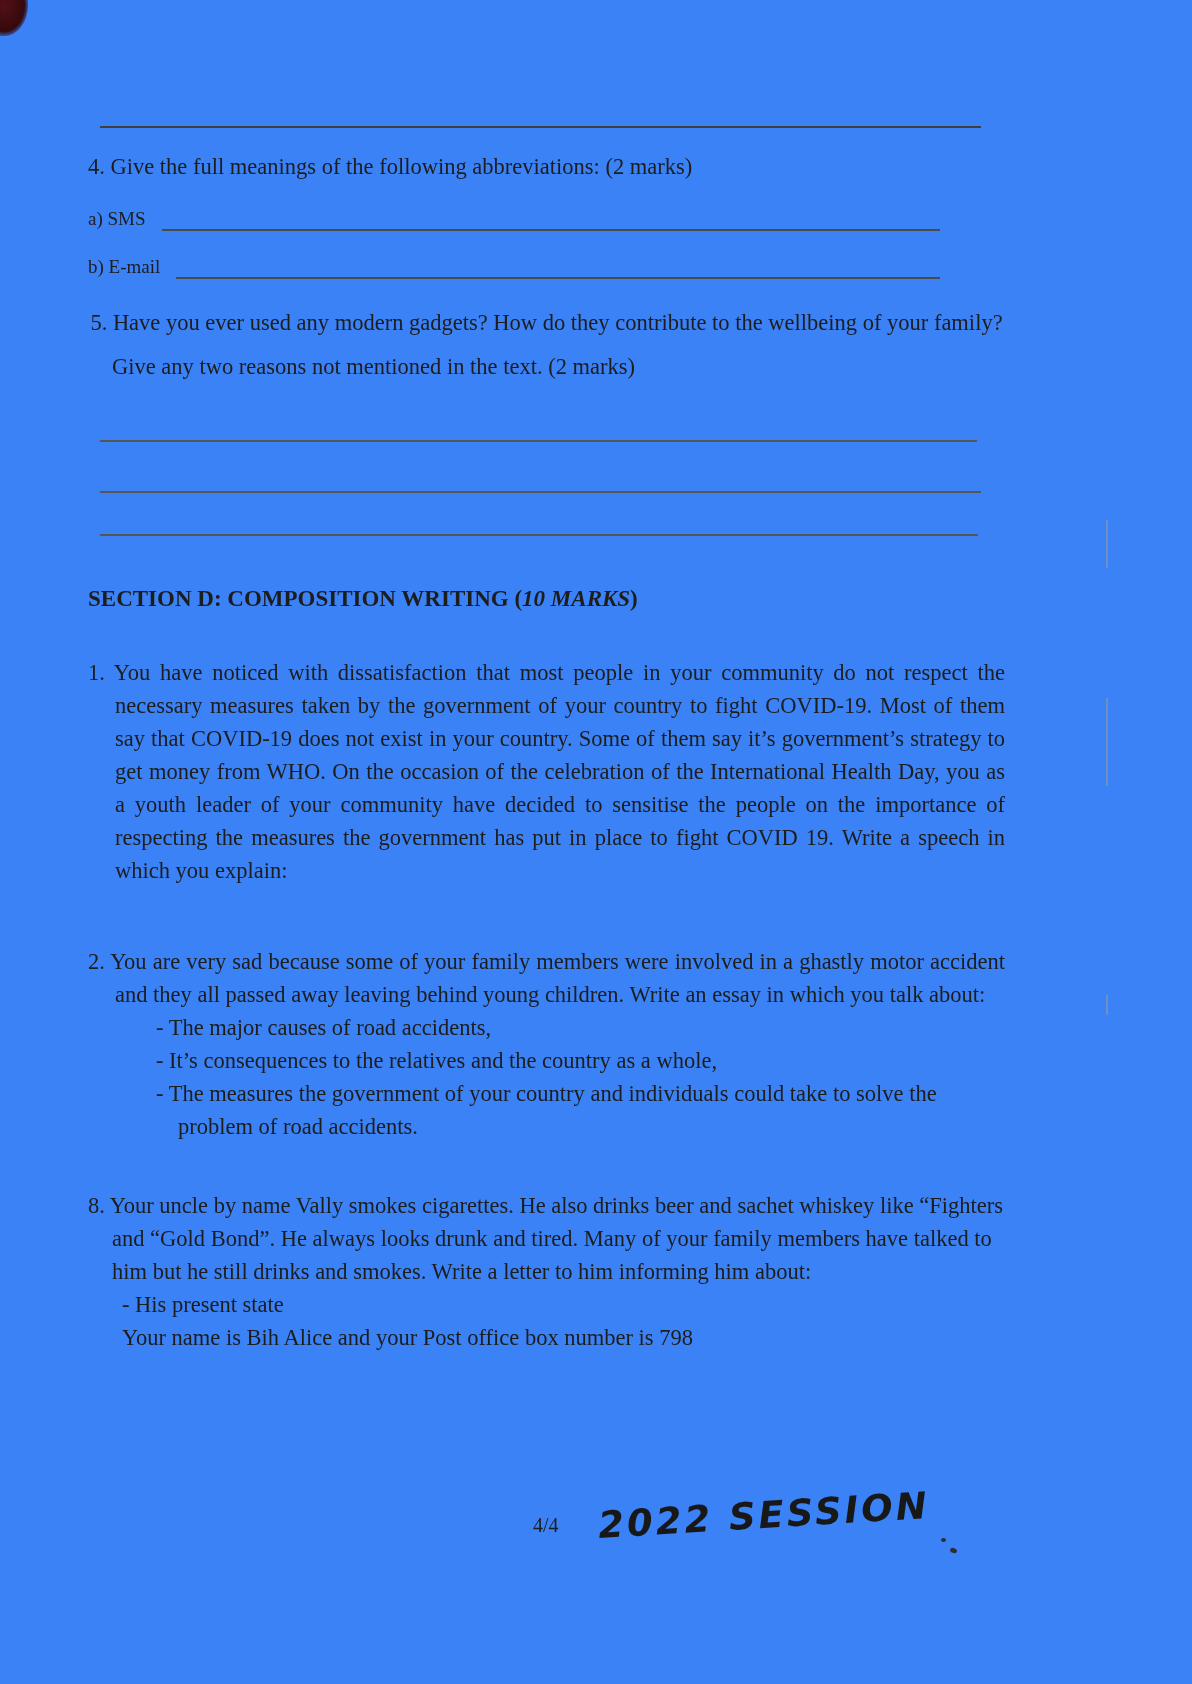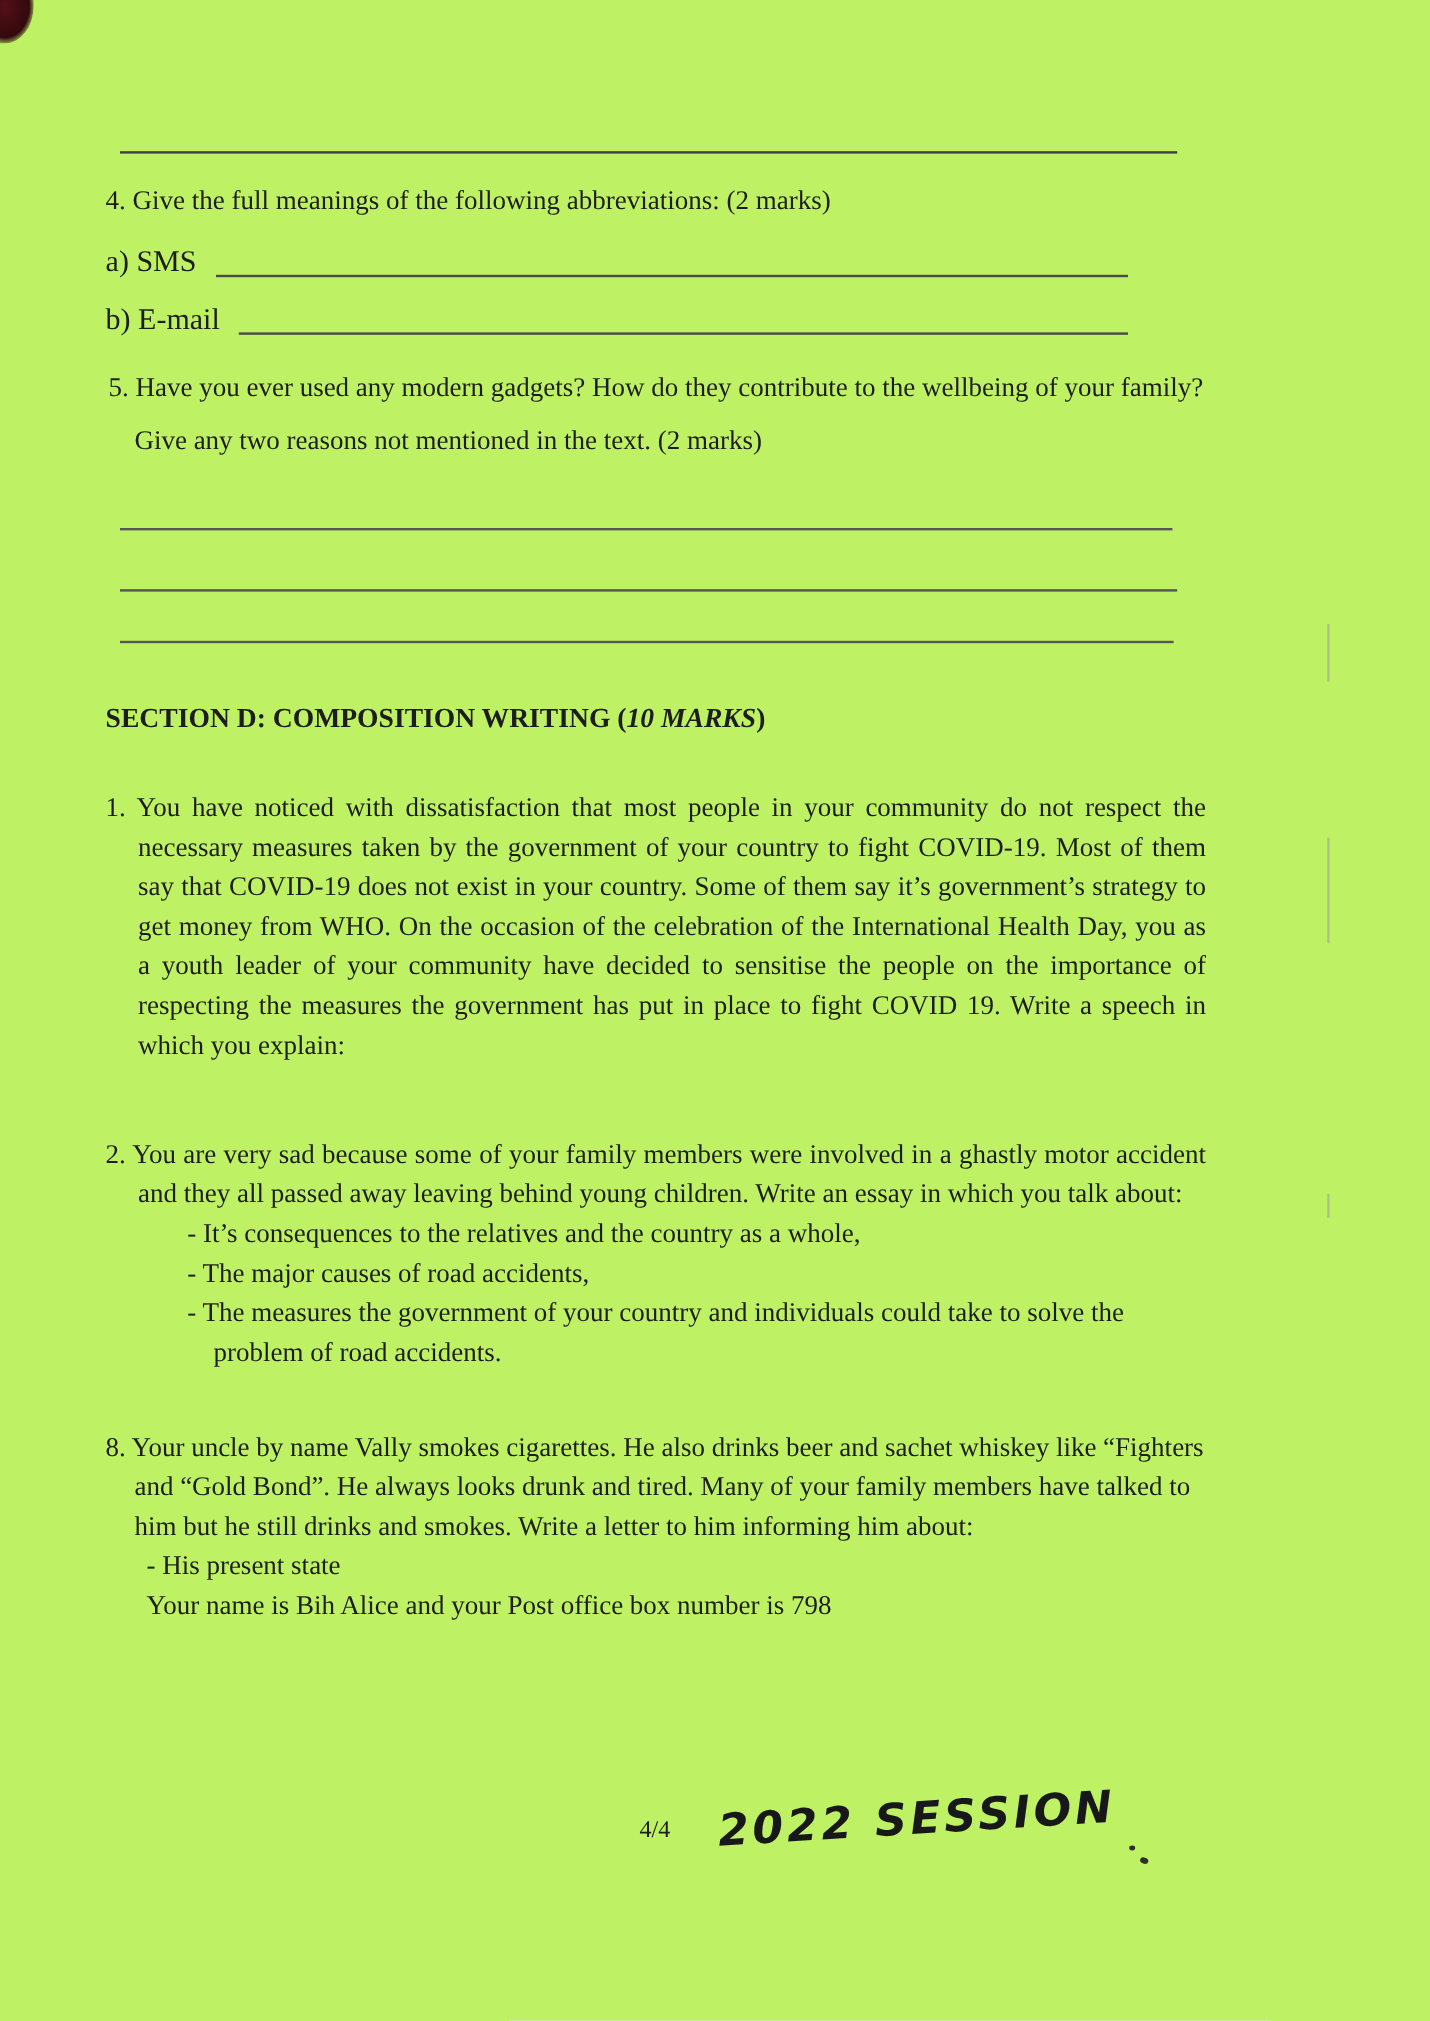--- a/index.html
+++ b/index.html
@@ -1,21 +1,21 @@
 <!DOCTYPE html>
 <html><head>
 <meta charset="utf-8">
 <style>
   html, body { margin: 0; padding: 0; background: #e8e8e8; }
   .page {
     position: relative;
     width: 1192px;
     height: 1684px;
     margin: 0 auto;
-    background: #bef264;
+    background: #3b82f6;
     overflow: hidden;
     font-family: "Liberation Serif", serif;
     color: #1d1d1d;
   }
   .content {
     position: absolute;
     left: 88px;
     top: 0;
     width: 917px;
   }
@@ -43,21 +43,21 @@
   .answer-rule.r1 { margin-top: 58px; width: 877px; }
   .answer-rule.r2 { margin-top: 49px; width: 881px; }
   .answer-rule.r3 { margin-top: 41px; width: 878px; }
 
   
   .q { font-size: 22.5px; line-height: 30px; }
   .q4-text { margin-top: 24px; }
   .q5a { margin-top: 26px; text-align: center; }
   .q5b { margin-top: 14px; margin-left: 24px; }
 
-  .fill-row { display: flex; font-size: 25px; line-height: 30px; text-align: right; }
+  .fill-row { display: flex; font-size: 19px; line-height: 30px; text-align: right; }
   .fill-row.a { margin-top: 22px; }
   .fill-row.b { margin-top: 18px; }
   .fill-label { white-space: nowrap; }
   .fill-line {
     flex: 1;
     align-self: flex-end;
     height: 4px;
     border-bottom: 2px solid #4a4a4a;
     margin: 0 65px 3px 16px;
   }
@@ -123,22 +123,22 @@
     <div class="rule answer-rule r1"></div>
     <div class="rule answer-rule r2"></div>
     <div class="rule answer-rule r3"></div>
 
     <p class="section-heading"><span>SECTION D: COMPOSITION WRITING (</span><em>10 MARKS</em><span>)</span></p>
 
 
     <p class="topic t1 justify">1. You have noticed with dissatisfaction that most people in your community do not respect the necessary measures taken by the government of your country to fight COVID-19. Most of them say that COVID-19 does not exist in your country. Some of them say it’s government’s strategy to get money from WHO. On the occasion of the celebration of the International Health Day, you as a youth leader of your community have decided to sensitise the people on the importance of respecting the measures the government has put in place to fight COVID 19. Write a speech in which you explain:</p>
 
     <p class="topic t2 justify">2. You are very sad because some of your family members were involved in a ghastly motor accident and they all passed away leaving behind young children. Write an essay in which you talk about:</p>
+    <p class="bullet bt2">- The major causes of road accidents,</p>
     <p class="bullet bt2">- It’s consequences to the relatives and the country as a whole,</p>
-    <p class="bullet bt2">- The major causes of road accidents,</p>
     <p class="bullet bt2">- The measures the government of your country and individuals could take to solve the problem of road accidents.</p>
 
     <p class="topic t3">8. Your uncle by name Vally smokes cigarettes. He also drinks beer and sachet whiskey like “Fighters and “Gold Bond”. He always looks drunk and tired. Many of your family members have talked to him but he still drinks and smokes. Write a letter to him informing him about:</p>
     <p class="bullet bt3">- His present state</p>
     <p class="closing">Your name is Bih Alice and your Post office box number is 798</p>
 
   </div>
 
   <span class="page-num">4/4</span>
   <span class="handwritten">2022 SESSION</span>

